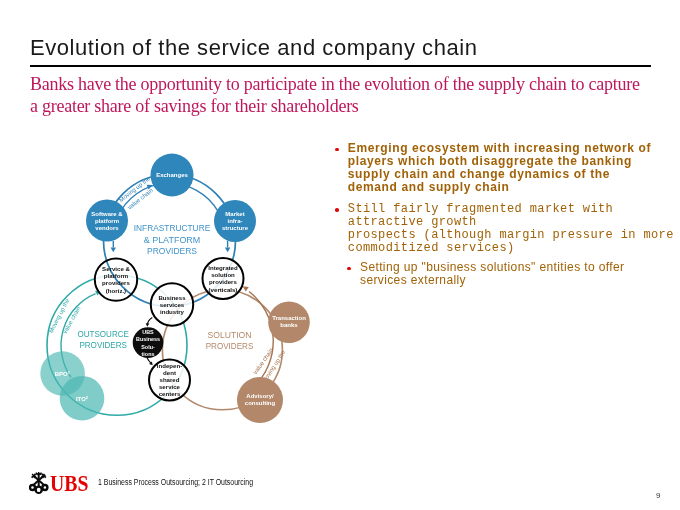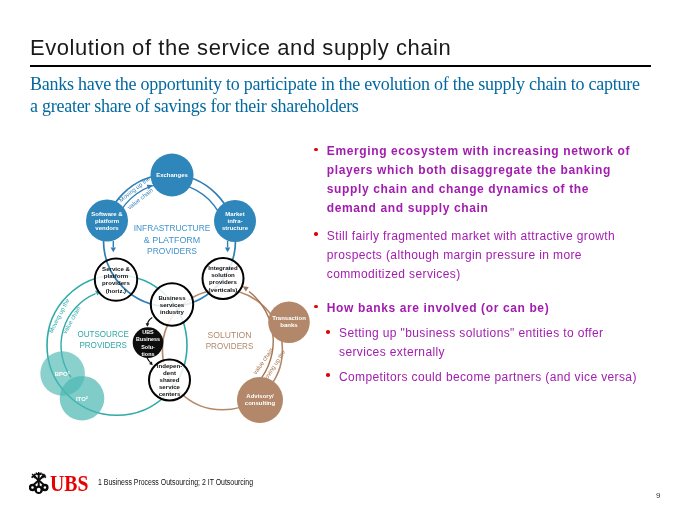--- a/index.html
+++ b/index.html
@@ -2,49 +2,47 @@
 <html><head>
 <meta charset="utf-8">
 <style>
   html,body{margin:0;padding:0;}
   body{width:680px;height:510px;position:relative;background:#fff;overflow:hidden;-webkit-font-smoothing:antialiased;
        font-family:"Liberation Sans",sans-serif;}
   .abs{position:absolute;}
   #title{left:30px;top:37px;font-size:22px;line-height:22px;color:#1a1a1a;letter-spacing:0.55px;}
   #rule{left:30px;top:65px;width:621px;height:2.2px;background:#000;}
   #subtitle{left:30px;top:73px;font-family:"Liberation Serif",serif;font-size:18px;
-            line-height:22px;color:#0369a1;width:640px;letter-spacing:-0.26px;}
-  #bullets{left:312px;top:142px;width:345px;font-size:12px;line-height:19px;color:#a21caf;letter-spacing:0.38px;}
+            line-height:22px;color:#be185d;width:640px;letter-spacing:-0.26px;}
+  #bullets{left:333px;top:142px;width:345px;font-size:12px;line-height:13px;color:#a16207;letter-spacing:0.38px;}
   .b{position:relative;padding-left:14.8px;}
   .b .dot{position:absolute;left:2.4px;top:5.7px;width:3.6px;height:3.6px;border-radius:50%;background:#e00505;}
   .sb{position:relative;padding-left:27px;}
   .sb .dot{position:absolute;left:14.2px;top:5.7px;width:3.6px;height:3.6px;border-radius:50%;background:#e00505;}
   .bold{font-weight:bold;letter-spacing:0.62px;}
-  .mt1{margin-top:8.8px;}
+  .mt1{margin-top:8.8px;font-family:Liberation Mono, monospace;}
   .mt2{margin-top:11.4px;}
   .mt3{margin-top:15.3px;}
   .mts{margin-top:6.2px;}
   .mts2{margin-top:5.45px;}
   #footnote{left:98px;top:476.8px;font-size:8.5px;color:#111;transform:scaleX(0.815);transform-origin:left top;}
   #pagenum{left:656px;top:491px;font-size:8px;color:#333;}
   #ubstext{left:50px;top:472px;font-family:"Liberation Serif",serif;font-weight:bold;
            font-size:23.5px;line-height:23.5px;color:#e60000;transform:scaleX(0.84);transform-origin:left top;}
 </style>
 </head>
 <body>
-<div id="title" class="abs">Evolution of the service and supply chain</div>
+<div id="title" class="abs">Evolution of the service and company chain</div>
 <div id="rule" class="abs"></div>
 <div id="subtitle" class="abs">Banks have the opportunity to participate in the evolution of the supply chain to capture a&nbsp;greater share of savings for their shareholders</div>
 
 <div id="bullets" class="abs">
   <div class="b bold"><span class="dot"></span>Emerging ecosystem with increasing network of<br>players which both disaggregate the banking<br>supply chain and change dynamics of the<br>demand and supply chain</div>
   <div class="b mt1"><span class="dot"></span>Still fairly fragmented market with attractive growth<br>prospects (although margin pressure in more<br>commoditized services)</div>
-  <div class="b mt3 bold"><span class="dot"></span>How banks are involved (or can be)</div>
   <div class="sb mts"><span class="dot"></span>Setting up "business solutions" entities to offer<br>services externally</div>
-  <div class="sb mts2"><span class="dot"></span>Competitors could become partners (and vice versa)</div>
 </div>
 
 <svg class="abs" style="left:0;top:0" width="680" height="510" viewBox="0 0 680 510">
 
   <circle cx="117" cy="345.3" r="70" fill="none" stroke="#2faaa8" stroke-width="1.6"></circle>
   <circle cx="222.4" cy="349.8" r="60" fill="none" stroke="#b3886a" stroke-width="1.6"></circle>
 
   <path d="M 117.2 218.0 A 56.5 56.5 0 0 1 218.6 212.2" fill="none" stroke="#2e7fb5" stroke-width="1.4"></path>
   <polygon points="0,-2.6 5.4,0 0,2.6" transform="translate(147.6,187.2) rotate(-23)" fill="#2e7fb5"></polygon>
   <path d="M 71.1 377.4 A 56 56 0 0 1 95.6 293.6" fill="none" stroke="#2faaa8" stroke-width="1.4"></path>

